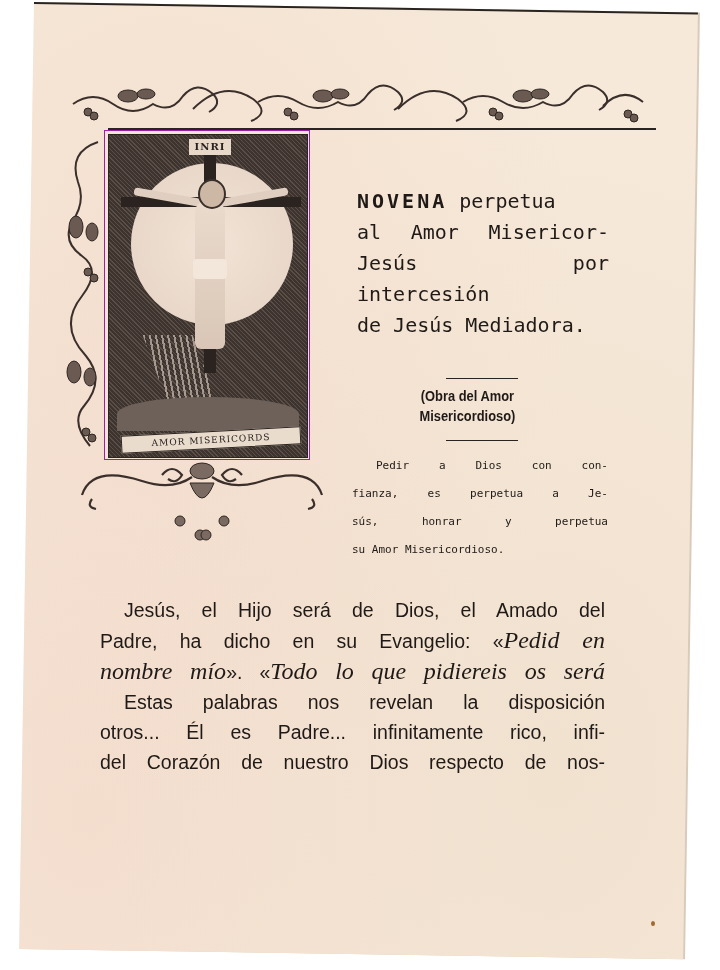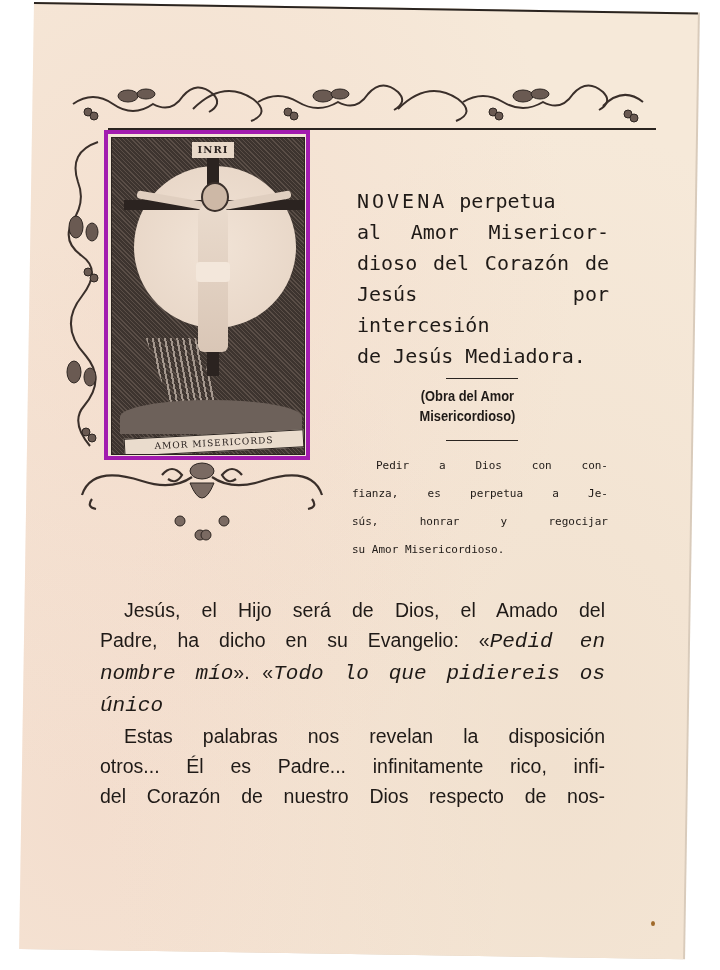--- a/index.html
+++ b/index.html
@@ -23,21 +23,21 @@
       position: absolute; left: 68px; top: 84px; width: 590px; height: 48px;
     }
     .ornament-left {
       position: absolute; left: 58px; top: 132px; width: 48px; height: 330px;
     }
     .ornament-bottom {
       position: absolute; left: 72px; top: 455px; width: 260px; height: 90px;
     }
     .frame {
       position: absolute; left: 104px; top: 130px; width: 206px; height: 330px;
-      border: 4px solid #a21caf; padding: 3px; box-sizing: border-box; background: #f2e6d6;
+      border: 1px solid #a21caf; padding: 3px; box-sizing: border-box; background: #f2e6d6;
     }
     .engraving {
       position: relative; width: 100%; height: 100%;
       background:
         radial-gradient(circle at 50% 50%, rgba(0,0,0,0) 0, rgba(0,0,0,0) 100%),
         repeating-linear-gradient(45deg, #3d342f 0 2px, #5a4e47 2px 3px);
       overflow: hidden; border: 1px solid #2b2420;
     }
     .halo {
       position: absolute; left: 22px; top: 28px; width: 162px; height: 162px; border-radius: 50%;
@@ -70,41 +70,41 @@
       position: absolute; left: 12px; top: 296px; width: 178px; height: 16px; background: #eadccd;
       border: 1px solid #2b2420; transform: rotate(-3deg);
       font-size: 9px; color: #2a2220; text-align: center; line-height: 16px; letter-spacing: 1px;
       font-family: "DejaVu Serif", serif;
     }
     .title {
       position: absolute; left: 357px; top: 186px; width: 252px;
       font-family: "DejaVu Sans Mono", monospace; font-size: 20px; line-height: 31px; color: #1f1a17;
       text-align: justify; text-align-last: left;
     }
-    .title .novena { font-weight: normal; letter-spacing: 3px; }
+    .title .novena { font-weight: bold; letter-spacing: 3px; }
     .rule { position: absolute; height: 1px; background: #2a2420; }
     .subtitle {
       position: absolute; left: 380px; top: 386px; width: 190px;
       font-family: "Liberation Sans", sans-serif; font-weight: bold; font-size: 14px; line-height: 20px;
       color: #1f1a17; text-align: center; transform: scaleX(0.92); transform-origin: left top;
     }
     .prayer {
       position: absolute; left: 352px; top: 452px; width: 256px;
       font-family: "DejaVu Sans Mono", monospace; font-size: 11px; line-height: 28px; color: #1f1a17;
       text-align: justify;
     }
     .prayer .indent { padding-left: 24px; }
     .body {
       position: absolute; left: 100px; top: 595px; width: 505px;
       font-family: "Liberation Sans", sans-serif; font-size: 19.5px; line-height: 30px; color: #1f1a17;
       text-align: justify;
     }
     .body .line { display: block; text-align: justify; text-align-last: justify; }
     .body .line.last { text-align-last: left; }
-    .body em { font-family: Liberation Mono, monospace; font-style: italic; font-size: 21px; }
+    .body em { font-family: Liberation Serif, serif; font-style: italic; font-size: 24px; }
     .watermark {
       position: absolute; left: 548px; top: 984px;
       font-family: "Liberation Sans", sans-serif; font-weight: bold; font-size: 17px; color: #ffffff;
       text-shadow: 0 0 1px #c9c9c9, 1px 1px 0 #d2d2d2, -1px -1px 0 #e2e2e2;
       letter-spacing: 0.2px;
     }
     .stain { position: absolute; left: 651px; top: 921px; width: 4px; height: 5px; background: #a06a2a; border-radius: 50%; }
   </style>
 </head>
 <body>
@@ -187,46 +187,45 @@
     <div class="figure-head"></div>
     <div class="loincloth"></div>
     <div class="ground"></div>
     <div class="banner">AMOR MISERICORDS</div>
   </div>
 </div>
 
 <div class="title">
   <div><span class="novena">NOVENA</span><span> perpetua</span></div>
   <div style="text-align-last:justify">al Amor Misericor-</div>
-  <div style="text-align-last:justify">dioso del Corazón de</div>
   <div style="text-align-last:justify">Jesús por intercesión</div>
   <div>de Jesús Mediadora.</div>
 </div>
 
 <div class="rule" style="left:446px; top:378px; width:72px;"></div>
 
 <div class="subtitle">
   <div>(Obra del Amor</div>
   <div>Misericordioso)</div>
 </div>
 
 <div class="rule" style="left:446px; top:440px; width:72px;"></div>
 
 <div class="prayer">
   <div class="indent" style="text-align-last:justify">Pedir a Dios con con-</div>
   <div style="text-align-last:justify">fianza, es perpetua a Je-</div>
-  <div style="text-align-last:justify">sús, honrar y regocijar</div>
+  <div style="text-align-last:justify">sús, honrar y perpetua</div>
   <div>su Amor Misericordioso.</div>
 </div>
 
 <div class="body">
   <div>
     <span class="line" style="padding-left:24px">Jesús, el Hijo será de Dios, el Amado del</span>
     <span class="line"><span>Padre, ha dicho en su Evangelio: «</span><em>Pedid en</em></span>
-    <span class="line"><em>nombre mío</em><span>». «</span><em>Todo lo que pidiereis os único</em></span>
+    <span class="line"><em>nombre mío</em><span>». «</span><em>Todo lo que pidiereis os será</em></span>
   </div>
   <div>
     <span class="line" style="padding-left:24px">Estas palabras nos revelan la disposición</span>
     <span class="line">otros... Él es Padre... infinitamente rico, infi-</span>
     <span class="line">del Corazón de nuestro Dios respecto de nos-</span>
   </div>
 </div>
 
 <div class="stain"></div>
 <div class="watermark">todocoleccion</div>

